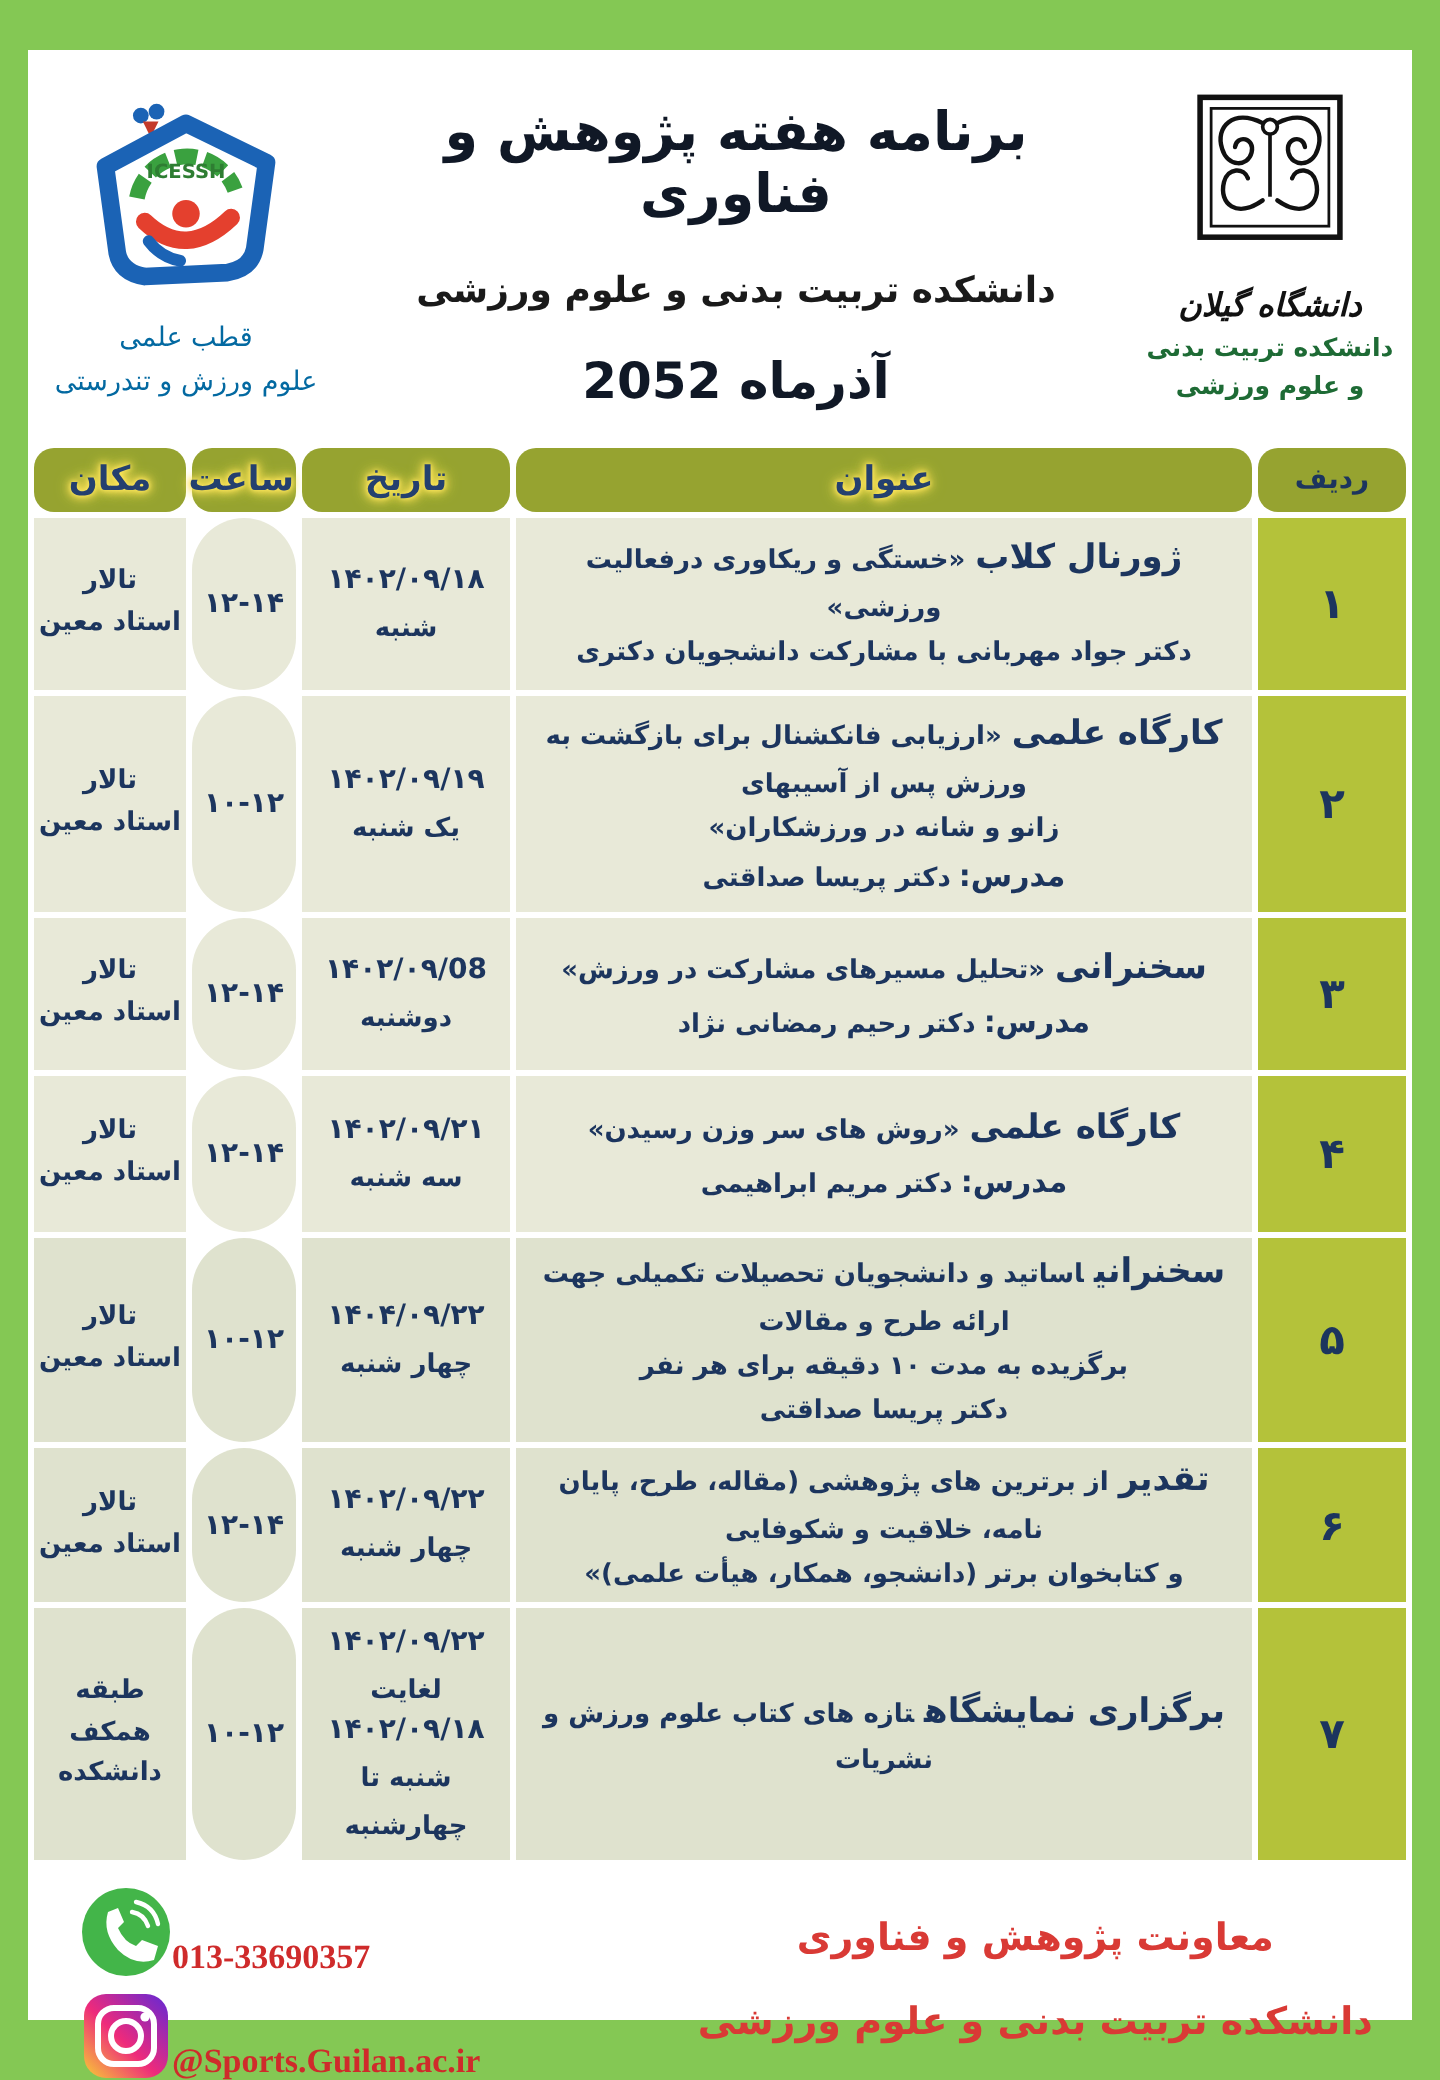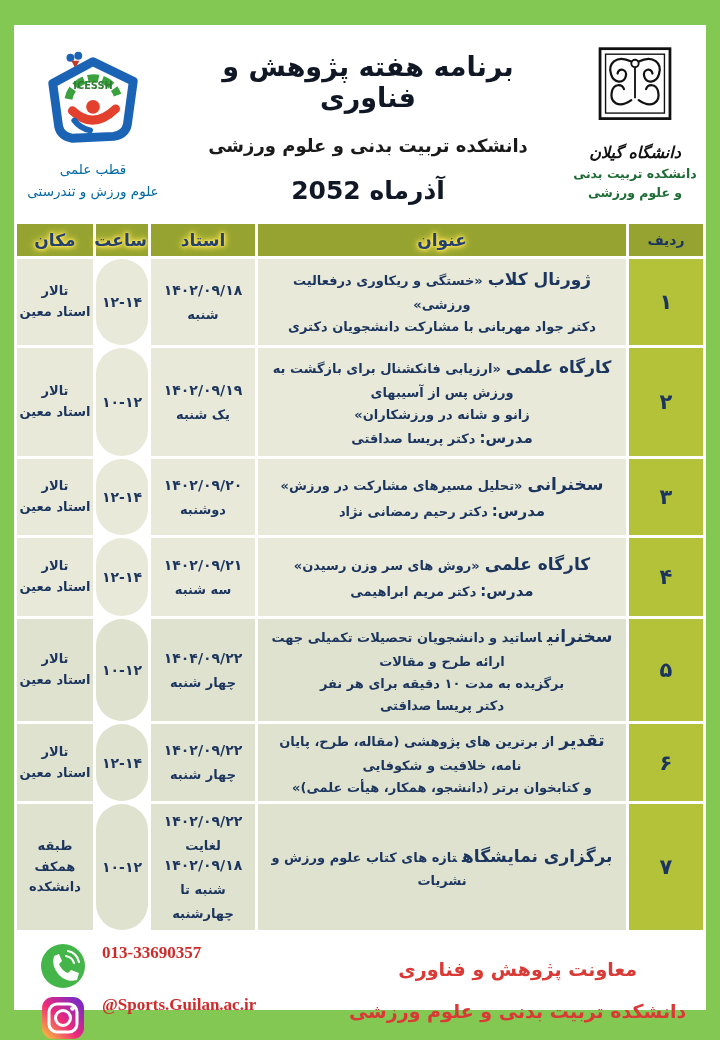--- a/index.html
+++ b/index.html
@@ -19,21 +19,21 @@
   .head-logo-left{width:158px;text-align:center;padding-top:22px;}
   .head-center{flex:1;text-align:center;padding-top:26px;color:#16243f;}
   .main-title{font-size:27px;font-weight:bold;color:#101826;}
   .sub-title{font-size:18px;font-weight:bold;color:#1a1a1a;margin-top:22px;}
   .month-title{font-size:25px;font-weight:bold;color:#101826;margin-top:20px;}
   .guilan-name{font-size:16px;font-weight:bold;font-style:italic;color:#111;margin-top:2px;}
   .guilan-cap{font-size:12.5px;font-weight:bold;color:#1e6b35;line-height:1.5;margin-top:3px;}
   .icessh-cap{font-size:13.5px;font-weight:normal;color:#0369a1;line-height:1.6;margin-top:4px;}
   
   table.sched{width:692px;border-collapse:separate;border-spacing:3px;table-layout:fixed;}
-  th{background:#96a330;height:30px;font-weight:bold;}
+  th{background:#96a330;height:30px;font-weight:bold;border-radius:10px;}
   th.hglow{color:#24406f;font-size:17px;
     text-shadow:0 0 2px #ffe95e,0 0 4px #ffe95e,0 0 6px #ffd94e,0 0 8px #ffe95e;}
   th.hradif{color:#1c355e;font-size:14px;}
   td{vertical-align:middle;}
   td.num{background:#b4c23a;color:#1c355e;font-size:21px;font-weight:bold;text-align:center;}
   td.cell{background:#e8e9d8;color:#1c355e;text-align:center;font-weight:bold;}
   tr.shade td.cell{background:#dfe2ce;}
   td.title-cell{font-size:13px;padding:2px 10px;line-height:1.7;}
   .lead{font-size:17px;font-weight:bold;margin-left:5px;}
   .mod-label{font-size:15px;font-weight:bold;margin-left:4px;}
@@ -44,21 +44,21 @@
   td.place-cell{font-size:13px;line-height:1.6;margin-left:20px;}
   
   tr.r1 td{height:82px;} tr.r2 td{height:104px;} tr.r3 td{height:72px;}
   tr.r4 td{height:74px;} tr.r5 td{height:98px;} tr.r6 td{height:70px;}
   tr.r7 td{height:122px;}
   
   .foot{display:flex;padding:10px 14px 0 14px;align-items:flex-start;}
   .foot-dept{flex:1.15;text-align:center;color:#d93a35;font-weight:bold;
     font-size:19px;line-height:2.2;padding-top:6px;}
   .foot-contacts{flex:1;display:flex;flex-direction:column;gap:6px;direction:ltr;padding-left:12px;}
-  .contact-row{display:flex;align-items:flex-start;gap:16px;}
+  .contact-row{display:flex;align-items:flex-end;}
   .contact-label{color:#cf2b2b;font-weight:bold;font-size:17px;
     font-family:"Liberation Serif", serif;}
 </style>
 </head>
 <body>
 
 <div class="card">
 
   <div class="head">
 
@@ -110,21 +110,21 @@
       <col style="width:74px">
         <col style="width:368px">
         <col style="width:104px">
       <col style="width:52px">
         <col style="width:76px">
     </colgroup>
     <tbody>
         <tr>
       <th class="hradif">ردیف</th>
       <th class="hglow">عنوان</th>
-      <th class="hglow">استاد</th>
+      <th class="hglow">تاریخ</th>
       <th class="hglow">ساعت</th>
       <th class="hglow">مکان</th>
     </tr>
 
     <tr class="r1">
       <td class="num">۱</td>
       <td class="cell title-cell">
         <div><span class="lead">ژورنال کلاب</span><span>«خستگی و ریکاوری درفعالیت ورزشی»</span></div>
         <div>دکتر جواد مهربانی با مشارکت دانشجویان دکتری</div>
       </td>
@@ -157,21 +157,21 @@
       </td>
     </tr>
 
     <tr class="r3">
       <td class="num">۳</td>
       <td class="cell title-cell">
         <div><span class="lead">سخنرانی</span><span>«تحلیل مسیرهای مشارکت در ورزش»</span></div>
         <div><span class="mod-label">مدرس:</span><span>دکتر رحیم رمضانی نژاد</span></div>
       </td>
       <td class="cell date-cell">
-        <div class="date" dir="ltr">۱۴۰۲/۰۹/۲۰</div>
+        <div class="date" dir="ltr">۱۴۰۲/۰۹/08</div>
         <div class="day">دوشنبه</div>
       </td>
       <td class="cell time-cell"><span dir="ltr">۱۲-۱۴</span></td>
       <td class="cell place-cell">
         <div>تالار</div>
         <div>استاد معین</div>
       </td>
     </tr>
 
     <tr class="r4">

